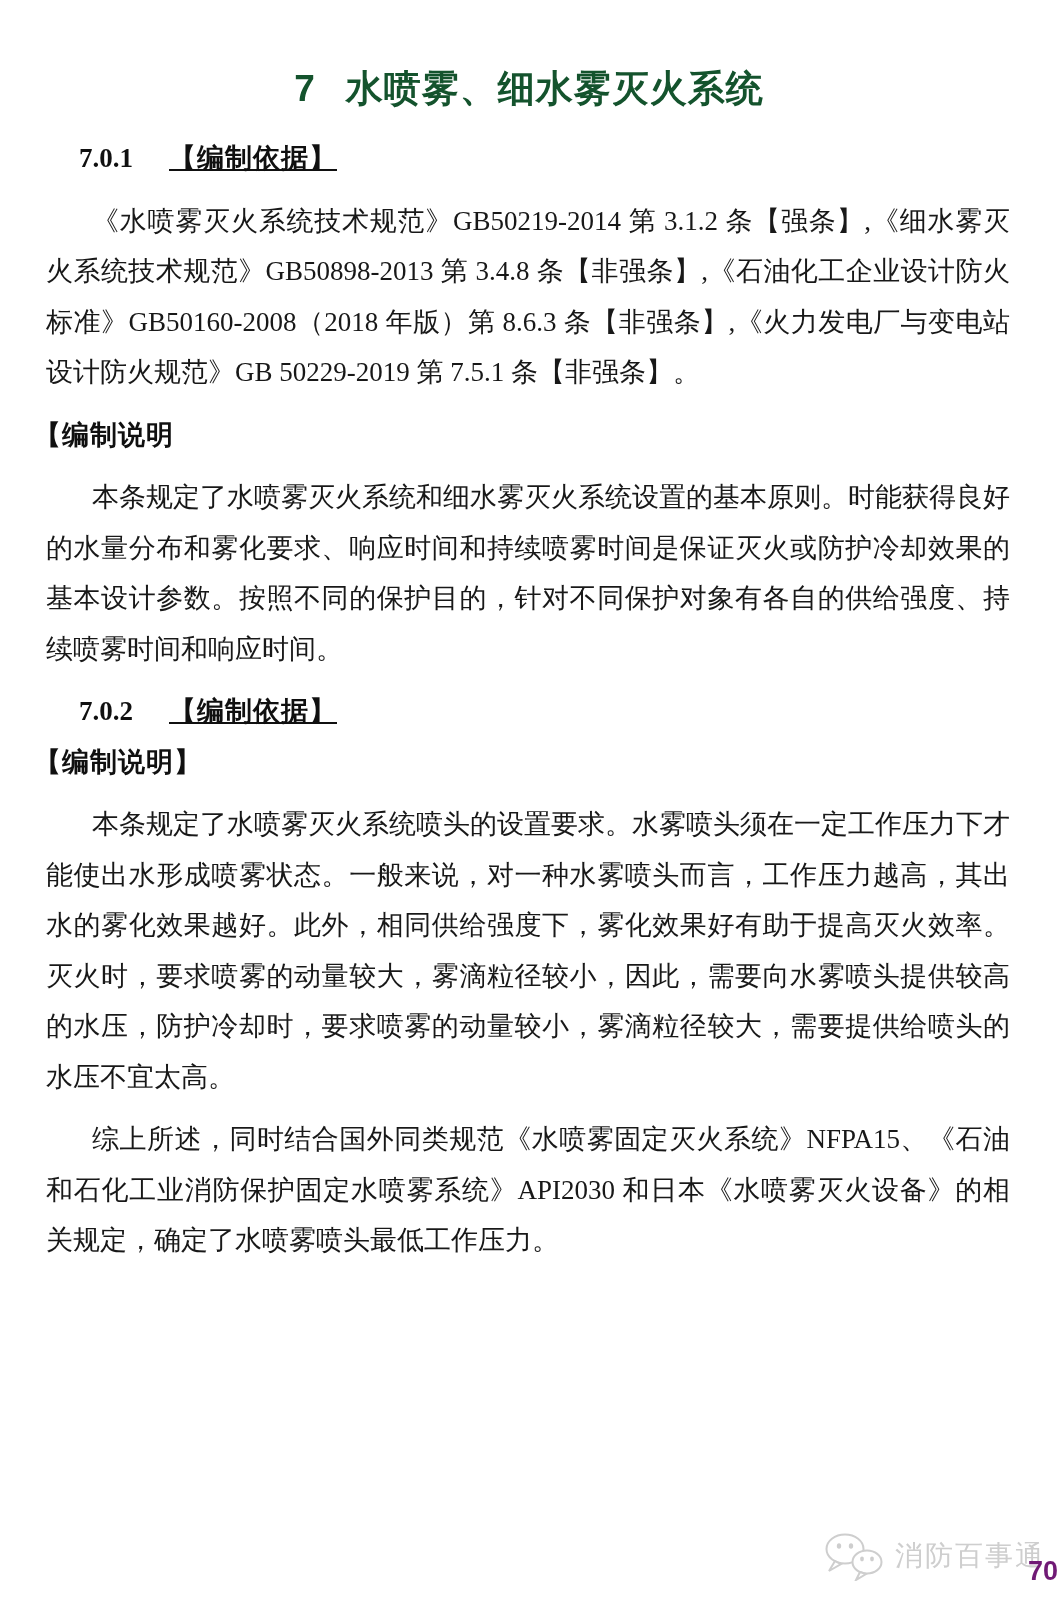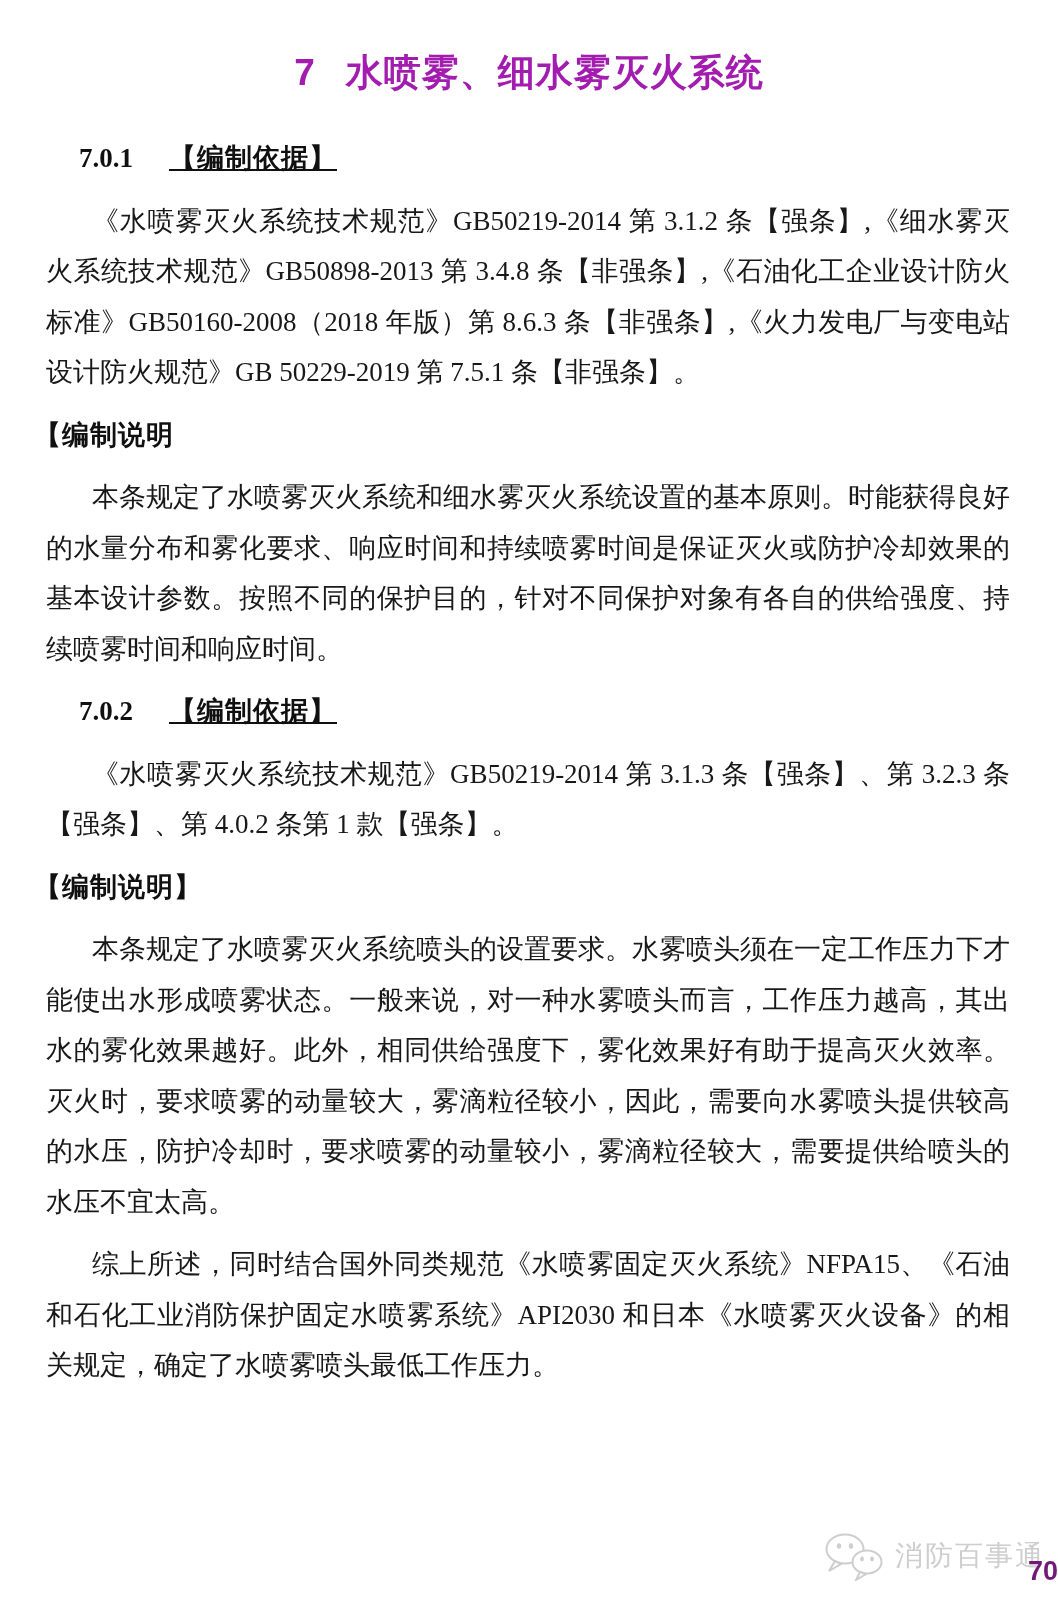--- a/index.html
+++ b/index.html
@@ -10,26 +10,26 @@
     height: 1600px;
     background: #ffffff;
     overflow: hidden;
   }
 
   .doc-title {
     position: absolute;
     top: 48px;
     left: 0;
     right: 0;
-    margin: 0;
+    margin: 16px;
     text-align: center;
     font-family: "Liberation Sans", "DejaVu Sans", sans-serif;
     font-weight: bold;
     font-size: 37px;
-    color: #a21caf;
+    color: #14532d;
     letter-spacing: 1px;
   }
   .doc-title .title-num { margin-right: 30px; }
 
   .content {
     position: absolute;
     left: 34px;
     width: 988px;
     top: 133px;
     font-family: "Liberation Serif", "DejaVu Serif", serif;
@@ -109,21 +109,20 @@
     <p class="para">《水喷雾灭火系统技术规范》GB50219-2014 第 3.1.2 条【强条】,《细水雾灭火系统技术规范》GB50898-2013 第 3.4.8 条【非强条】,《石油化工企业设计防火标准》GB50160-2008（2018 年版）第 8.6.3 条【非强条】,《火力发电厂与变电站设计防火规范》GB 50229-2019 第 7.5.1 条【非强条】。</p>
 
     <div class="label-line">【编制说明</div>
 
     <p class="para">本条规定了水喷雾灭火系统和细水雾灭火系统设置的基本原则。时能获得良好的水量分布和雾化要求、响应时间和持续喷雾时间是保证灭火或防护冷却效果的基本设计参数。按照不同的保护目的，针对不同保护对象有各自的供给强度、持续喷雾时间和响应时间。</p>
 
     <div class="heading">
       <span class="h-num">7.0.2</span><span class="h-label">【编制依据】</span>
     </div>
 
-    <p class="para">《水喷雾灭火系统技术规范》GB50219-2014 第 3.1.3 条【强条】、第 3.2.3 条【强条】、第 4.0.2 条第 1 款【强条】。</p>
 
     <div class="label-line">【编制说明】</div>
 
     <p class="para">本条规定了水喷雾灭火系统喷头的设置要求。水雾喷头须在一定工作压力下才能使出水形成喷雾状态。一般来说，对一种水雾喷头而言，工作压力越高，其出水的雾化效果越好。此外，相同供给强度下，雾化效果好有助于提高灭火效率。灭火时，要求喷雾的动量较大，雾滴粒径较小，因此，需要向水雾喷头提供较高的水压，防护冷却时，要求喷雾的动量较小，雾滴粒径较大，需要提供给喷头的水压不宜太高。</p>
 
 
     <p class="para">综上所述，同时结合国外同类规范《水喷雾固定灭火系统》NFPA15、《石油和石化工业消防保护固定水喷雾系统》API2030 和日本《水喷雾灭火设备》的相关规定，确定了水喷雾喷头最低工作压力。</p>
 
   </div>
 

